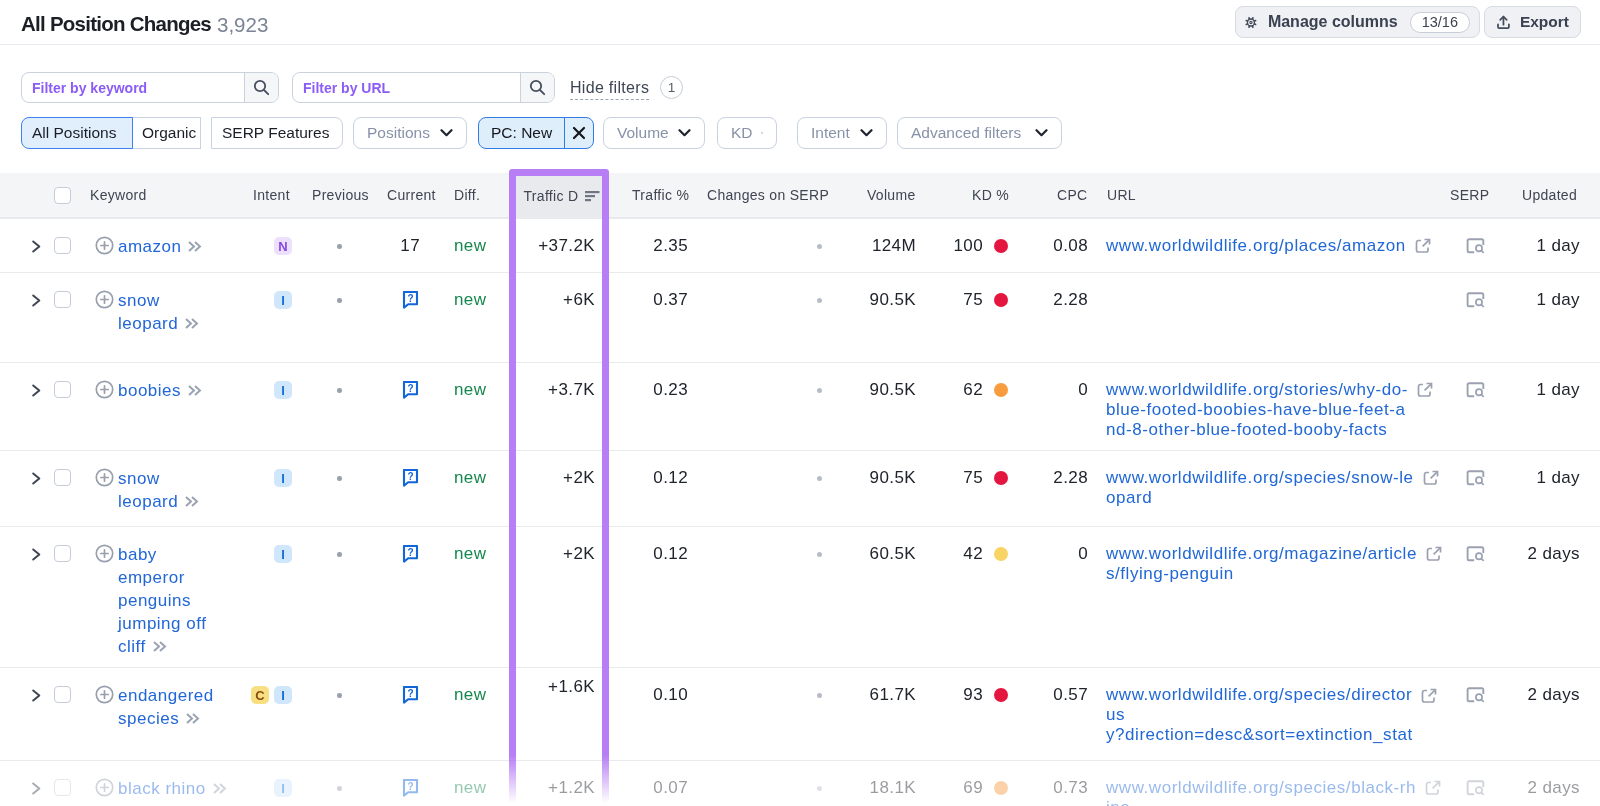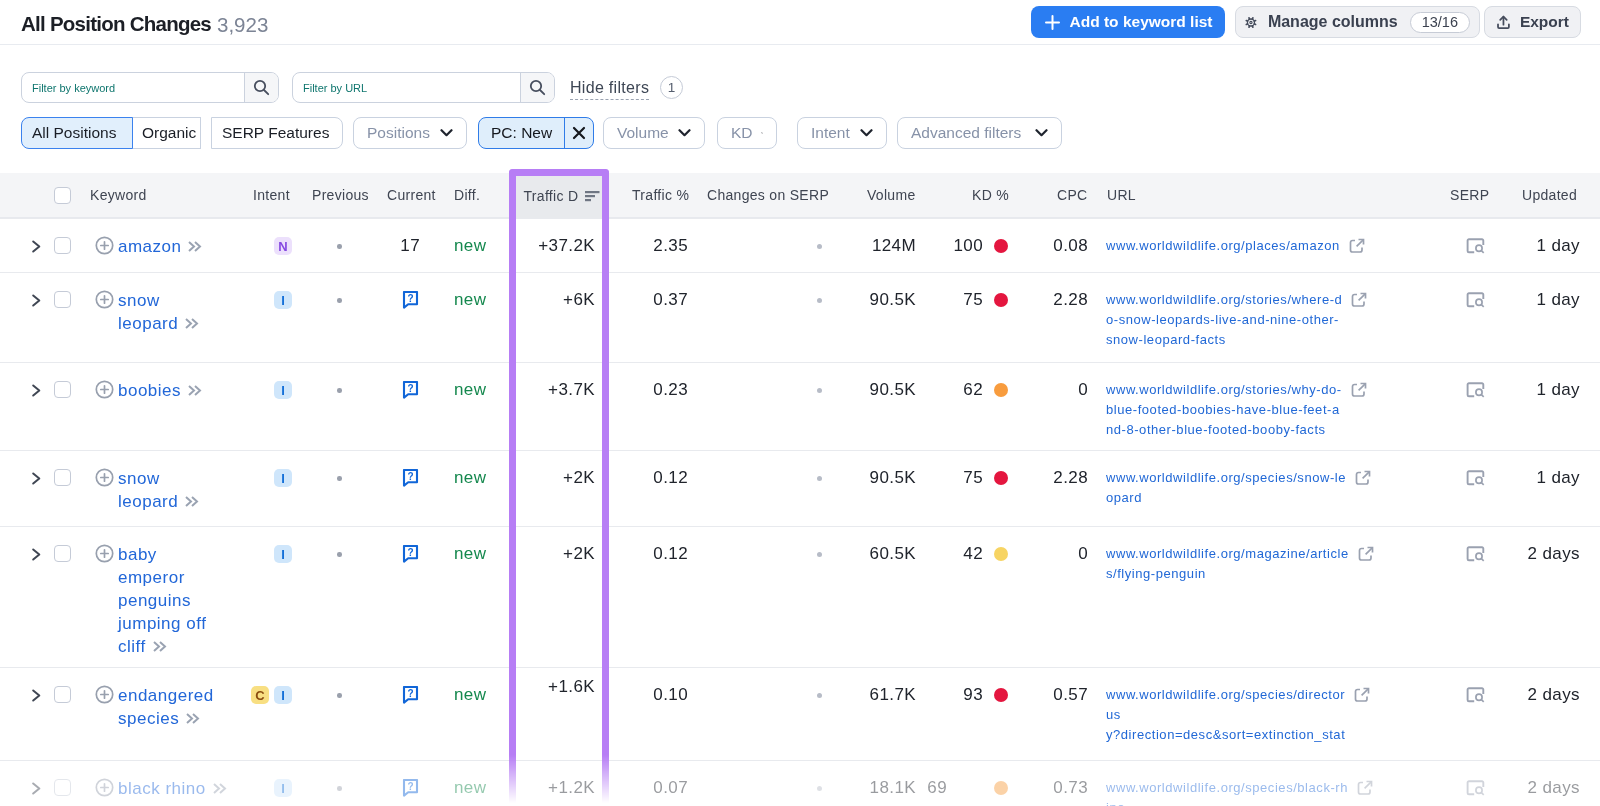--- a/index.html
+++ b/index.html
@@ -5,51 +5,48 @@
 html,body { width:1600px; height:806px; background:#fff; font-family:"Liberation Sans",sans-serif; overflow:hidden; position:relative; }
 .abs { position:absolute; }
 .topbar { position:absolute; left:0; top:0; width:1600px; height:45px; border-bottom:1px solid #e8ebf0; }
 .title { position:absolute; left:21px; top:12px; font-size:20.5px; font-weight:bold; color:#1c1f26; letter-spacing:-0.75px; }
 .count { position:absolute; left:217px; top:13px; font-size:20.5px; color:#7c8495; }
 .btn { position:absolute; top:6px; height:32px; border-radius:8px; display:flex; align-items:center; font-size:15.5px; white-space:nowrap; }
 .btn-blue { left:1031px; width:194px; background:#2a7df2; color:#fff; font-weight:bold; font-size:15.5px; justify-content:center; }
 .btn-gray { background:#f0f1f4; border:1px solid #d7dbe2; color:#3a4150; font-weight:bold; padding:0 9px; }
 .pill { display:inline-block; margin-left:12px; padding:1px 11px 2px; background:#fff; border:1px solid #c7ccd6; border-radius:12px; font-size:14.5px; font-weight:normal; color:#3c4250; }
 .inp { position:absolute; top:72px; height:31px; border:1px solid #cbd2de; border-radius:8px; display:flex; background:#fff; }
-.inp .ph { flex:1; display:flex; align-items:center; padding-left:10px; color:#0f766e; font-size:11px; }
+.inp .ph { flex:1; display:flex; align-items:center; padding-left:10px; color:#8b5cf6; font-size:14px;font-weight:bold; }
 .inp .sbtn { width:34px; border-left:1px solid #cbd2de; background:#f5f6f8; border-radius:0 7px 7px 0; display:flex; align-items:center; justify-content:center; }
 .hidef { position:absolute; left:570px; top:79px; font-size:16px; letter-spacing:0.3px; color:#3d4654; border-bottom:1.5px dashed #9aa3b2; padding-bottom:2px; }
 .hbadge { position:absolute; left:660px; top:76px; width:23px; height:23px; border:1px solid #c5cbd7; border-radius:50%; font-size:13.5px; color:#555e6e; display:flex; align-items:center; justify-content:center; }
 .seg { position:absolute; top:117px; height:32px; display:flex; align-items:center; padding:0 10px; font-size:15.5px; background:#fff; color:#1a1e26; white-space:nowrap; }
 .drop { position:absolute; top:117px; height:32px; display:flex; align-items:center; justify-content:space-between; padding:0 13px; font-size:15.5px; border:1px solid #c9d2e0; border-radius:8px; color:#8792a8; background:#fff; white-space:nowrap; }
 .thead { position:absolute; left:0; top:173px; width:1600px; height:45px; background:#f4f5f7; border-bottom:1px solid #e7e9ee; }
 .hlbl { position:absolute; top:14px; font-size:14px; letter-spacing:0.3px; color:#3f4552; white-space:nowrap; }
 .hlbl2 { font-size:14px; letter-spacing:0.3px; color:#3f4552; }
 .hcell { position:absolute; left:516px; top:0; width:85.5px; height:45px; background:#e8eaed; display:flex; align-items:center; padding-left:7.5px; }
 .row { position:absolute; left:0; width:1600px; border-top:1px solid #e8eaee; }
 .row:first-of-type { border-top:none; }
 .fade { position:absolute; inset:0; opacity:0.45; }
 .cb { position:absolute; width:17px; height:17px; border:1px solid #c5cbd7; border-radius:4px; background:#fff; }
 .kw { font-size:17px; letter-spacing:0.5px; color:#2267d8; width:110px; }
 .kwl { line-height:23px; white-space:nowrap; display:flex; align-items:center; }
 .badge { display:inline-flex; width:18px; height:18px; border-radius:5px; font-size:13px; font-weight:bold; align-items:center; justify-content:center; }
 .val { position:absolute; font-size:17px; letter-spacing:0.4px; color:#20242c; line-height:23px; white-space:nowrap; }
 .dot { position:absolute; border-radius:50%; }
-.url { font-size:13px; letter-spacing:0.55px; color:#2168d6; line-height:20px; }
+.url { font-size:17px; letter-spacing:0.55px; color:#2168d6; line-height:20px; }
 .url div { white-space:nowrap; }
 .purple { position:absolute; left:509px; top:169px; width:100px; height:637px; border:7px solid #b77ef5; border-bottom:none; border-radius:3px 3px 0 0;
   -webkit-mask-image:linear-gradient(to bottom,#000 586px,rgba(0,0,0,0) 634px); mask-image:linear-gradient(to bottom,#000 586px,rgba(0,0,0,0) 634px); }
 </style></head>
 <body>
 <div class="topbar">
   <div class="title">All Position Changes</div>
   <div class="count">3,923</div>
-  <div class="btn btn-blue"><svg width="17" height="17" viewBox="0 0 17 17" style="margin-right:9px">
-        <path d="M8.5 2v13M2 8.5h13" stroke="#fff" stroke-width="2" stroke-linecap="round"></path>
-      </svg>Add to keyword list</div>
   <div class="btn btn-gray" style="left:1235px;width:245px;font-size:16px"><svg width="19" height="19" viewBox="0 0 18 18" style="margin-right:11px">
         <circle cx="9" cy="9" r="5.3" fill="none" stroke="#454c5c" stroke-width="1.9"></circle>
         <line x1="14.17" y1="11.14" x2="16.02" y2="11.91" stroke="#454c5c" stroke-width="2.6" stroke-linecap="round"></line>
         <line x1="11.14" y1="14.17" x2="11.91" y2="16.02" stroke="#454c5c" stroke-width="2.6" stroke-linecap="round"></line>
         <line x1="6.86" y1="14.17" x2="6.09" y2="16.02" stroke="#454c5c" stroke-width="2.6" stroke-linecap="round"></line>
         <line x1="3.83" y1="11.14" x2="1.98" y2="11.91" stroke="#454c5c" stroke-width="2.6" stroke-linecap="round"></line>
         <line x1="3.83" y1="6.86" x2="1.98" y2="6.09" stroke="#454c5c" stroke-width="2.6" stroke-linecap="round"></line>
         <line x1="6.86" y1="3.83" x2="6.09" y2="1.98" stroke="#454c5c" stroke-width="2.6" stroke-linecap="round"></line>
         <line x1="11.14" y1="3.83" x2="11.91" y2="1.98" stroke="#454c5c" stroke-width="2.6" stroke-linecap="round"></line>
         <line x1="14.17" y1="6.86" x2="16.02" y2="6.09" stroke="#454c5c" stroke-width="2.6" stroke-linecap="round"></line>
@@ -199,31 +196,20 @@
         <text x="8.5" y="10.6" font-size="10" font-weight="bold" fill="#1166d8" text-anchor="middle" font-family="Liberation Sans, sans-serif">?</text>
       </svg></div>
     <div class="val" style="left:454px;top:15px;color:#15884e">new</div>
     <div class="val" style="right:1005px;top:15px">+6K</div>
     <div class="val" style="right:912px;top:15px">0.37</div>
     <div class="dot" style="left:817px;top:24.5px;width:5px;height:5px;background:#b7bcc7"></div>
     <div class="val" style="right:684px;top:15px">90.5K</div>
     <div class="val" style="right:617px;top:15px">75</div>
     <div class="dot" style="left:994px;top:20px;width:14px;height:14px;background:#e4163f"></div>
     <div class="val" style="right:512px;top:15px">2.28</div>
-    <div class="abs url" style="left:1106px;top:17px">
-      <div style="display:flex;align-items:center">www.worldwildlife.org/stories/where-d<span style="margin-left:8px;display:inline-flex">
-          <svg width="18" height="18" viewBox="0 0 18 18">
-            <path d="M7 3.5H4.6C3.4 3.5 2.5 4.4 2.5 5.6v7.3c0 1.2.9 2.1 2.1 2.1h7.3c1.2 0 2.1-.9 2.1-2.1V10.5" fill="none" stroke="#9aa1b0" stroke-width="1.7"></path>
-            <path d="M10.5 2.5h5v5" fill="none" stroke="#9aa1b0" stroke-width="1.7"></path>
-            <path d="M15.2 2.8L8.6 9.4" fill="none" stroke="#9aa1b0" stroke-width="1.7"></path>
-          </svg>
-        </span></div>
-      <div>o-snow-leopards-live-and-nine-other-</div>
-      <div>snow-leopard-facts</div>
-    </div>
     <div class="abs" style="left:1466px;top:19px"><svg width="19" height="17" viewBox="0 0 19 17">
         <path d="M17.3 7V2.6c0-.7-.6-1.3-1.3-1.3H2.9c-.7 0-1.3.6-1.3 1.3v10.3c0 .7.6 1.3 1.3 1.3h5.3" fill="none" stroke="#9aa1b0" stroke-width="1.9"></path>
         <circle cx="13" cy="10.2" r="3.1" fill="none" stroke="#9aa1b0" stroke-width="1.7"></circle>
         <path d="M15.3 12.5l2.4 2.4" stroke="#9aa1b0" stroke-width="1.7"></path>
       </svg></div>
     <div class="val" style="right:20px;top:15px">1 day</div>
   </div>
 <div class="row" style="top:362px;height:88px">
     <div class="abs" style="left:31px;top:20px"><svg width="10" height="13" viewBox="0 0 10 13">
         <path d="M2.2 1.5 L8.3 6.5 L2.2 11.5" fill="none" stroke="#3f4653" stroke-width="2" stroke-linecap="round" stroke-linejoin="round"></path>
@@ -397,21 +383,21 @@
       </svg></div>
     <div class="val" style="left:454px;top:15px;color:#15884e">new</div>
     <div class="val" style="right:1005px;top:7px">+1.6K</div>
     <div class="val" style="right:912px;top:15px">0.10</div>
     <div class="dot" style="left:817px;top:24.5px;width:5px;height:5px;background:#b7bcc7"></div>
     <div class="val" style="right:684px;top:15px">61.7K</div>
     <div class="val" style="right:617px;top:15px">93</div>
     <div class="dot" style="left:994px;top:20px;width:14px;height:14px;background:#e4163f"></div>
     <div class="val" style="right:512px;top:15px">0.57</div>
     <div class="abs url" style="left:1106px;top:17px">
-      <div style="display:flex;align-items:center">www.worldwildlife.org/species/director<span style="margin-left:8px;display:inline-flex">
+      <div style="display:flex;align-items:flex-end">www.worldwildlife.org/species/director<span style="margin-left:8px;display:inline-flex">
           <svg width="18" height="18" viewBox="0 0 18 18">
             <path d="M7 3.5H4.6C3.4 3.5 2.5 4.4 2.5 5.6v7.3c0 1.2.9 2.1 2.1 2.1h7.3c1.2 0 2.1-.9 2.1-2.1V10.5" fill="none" stroke="#9aa1b0" stroke-width="1.7"></path>
             <path d="M10.5 2.5h5v5" fill="none" stroke="#9aa1b0" stroke-width="1.7"></path>
             <path d="M15.2 2.8L8.6 9.4" fill="none" stroke="#9aa1b0" stroke-width="1.7"></path>
           </svg>
         </span></div>
       <div>us</div>
       <div>y?direction=desc&amp;sort=extinction_stat</div>
     </div>
     <div class="abs" style="left:1466px;top:19px"><svg width="19" height="17" viewBox="0 0 19 17">
@@ -442,21 +428,21 @@
       <div class="dot" style="left:337px;top:25px;width:4.5px;height:4.5px;background:#9aa0ac"></div>
       <div class="abs" style="left:402px;top:18px"><svg width="17" height="18" viewBox="0 0 17 18">
           <path d="M15 1 H2 V16.6 L6.2 13.2 H15 Z" fill="none" stroke="#1166d8" stroke-width="2.1" stroke-linejoin="round"></path>
           <text x="8.5" y="10.6" font-size="10" font-weight="bold" fill="#1166d8" text-anchor="middle" font-family="Liberation Sans, sans-serif">?</text>
         </svg></div>
       <div class="val" style="left:454px;top:15px;color:#15884e">new</div>
       <div class="val" style="right:1005px;top:15px">+1.2K</div>
       <div class="val" style="right:912px;top:15px">0.07</div>
       <div class="dot" style="left:817px;top:24.5px;width:5px;height:5px;background:#b7bcc7"></div>
       <div class="val" style="right:684px;top:15px">18.1K</div>
-      <div class="val" style="right:653px;top:15px">69</div>
+      <div class="val" style="right:617px;top:15px">69</div>
       <div class="dot" style="left:994px;top:20px;width:14px;height:14px;background:#f89c3e"></div>
       <div class="val" style="right:512px;top:15px">0.73</div>
       <div class="abs url" style="left:1106px;top:17px">
         <div style="display:flex;align-items:center">www.worldwildlife.org/species/black-rh<span style="margin-left:8px;display:inline-flex">
             <svg width="18" height="18" viewBox="0 0 18 18">
               <path d="M7 3.5H4.6C3.4 3.5 2.5 4.4 2.5 5.6v7.3c0 1.2.9 2.1 2.1 2.1h7.3c1.2 0 2.1-.9 2.1-2.1V10.5" fill="none" stroke="#9aa1b0" stroke-width="1.7"></path>
               <path d="M10.5 2.5h5v5" fill="none" stroke="#9aa1b0" stroke-width="1.7"></path>
               <path d="M15.2 2.8L8.6 9.4" fill="none" stroke="#9aa1b0" stroke-width="1.7"></path>
             </svg>
           </span></div>

